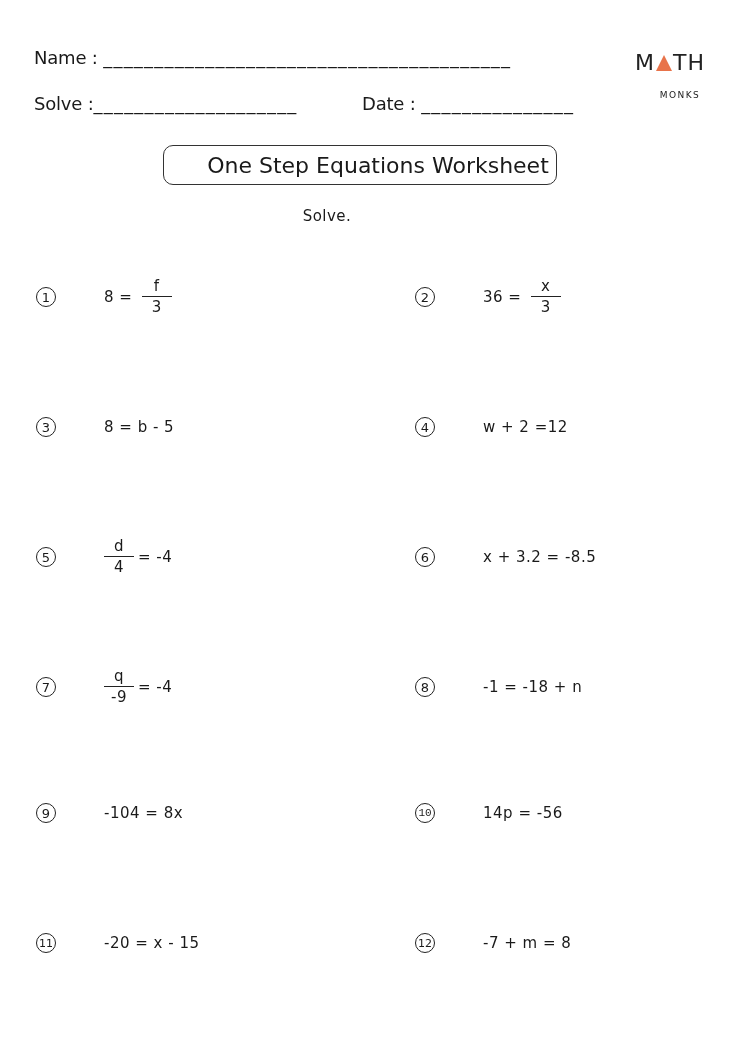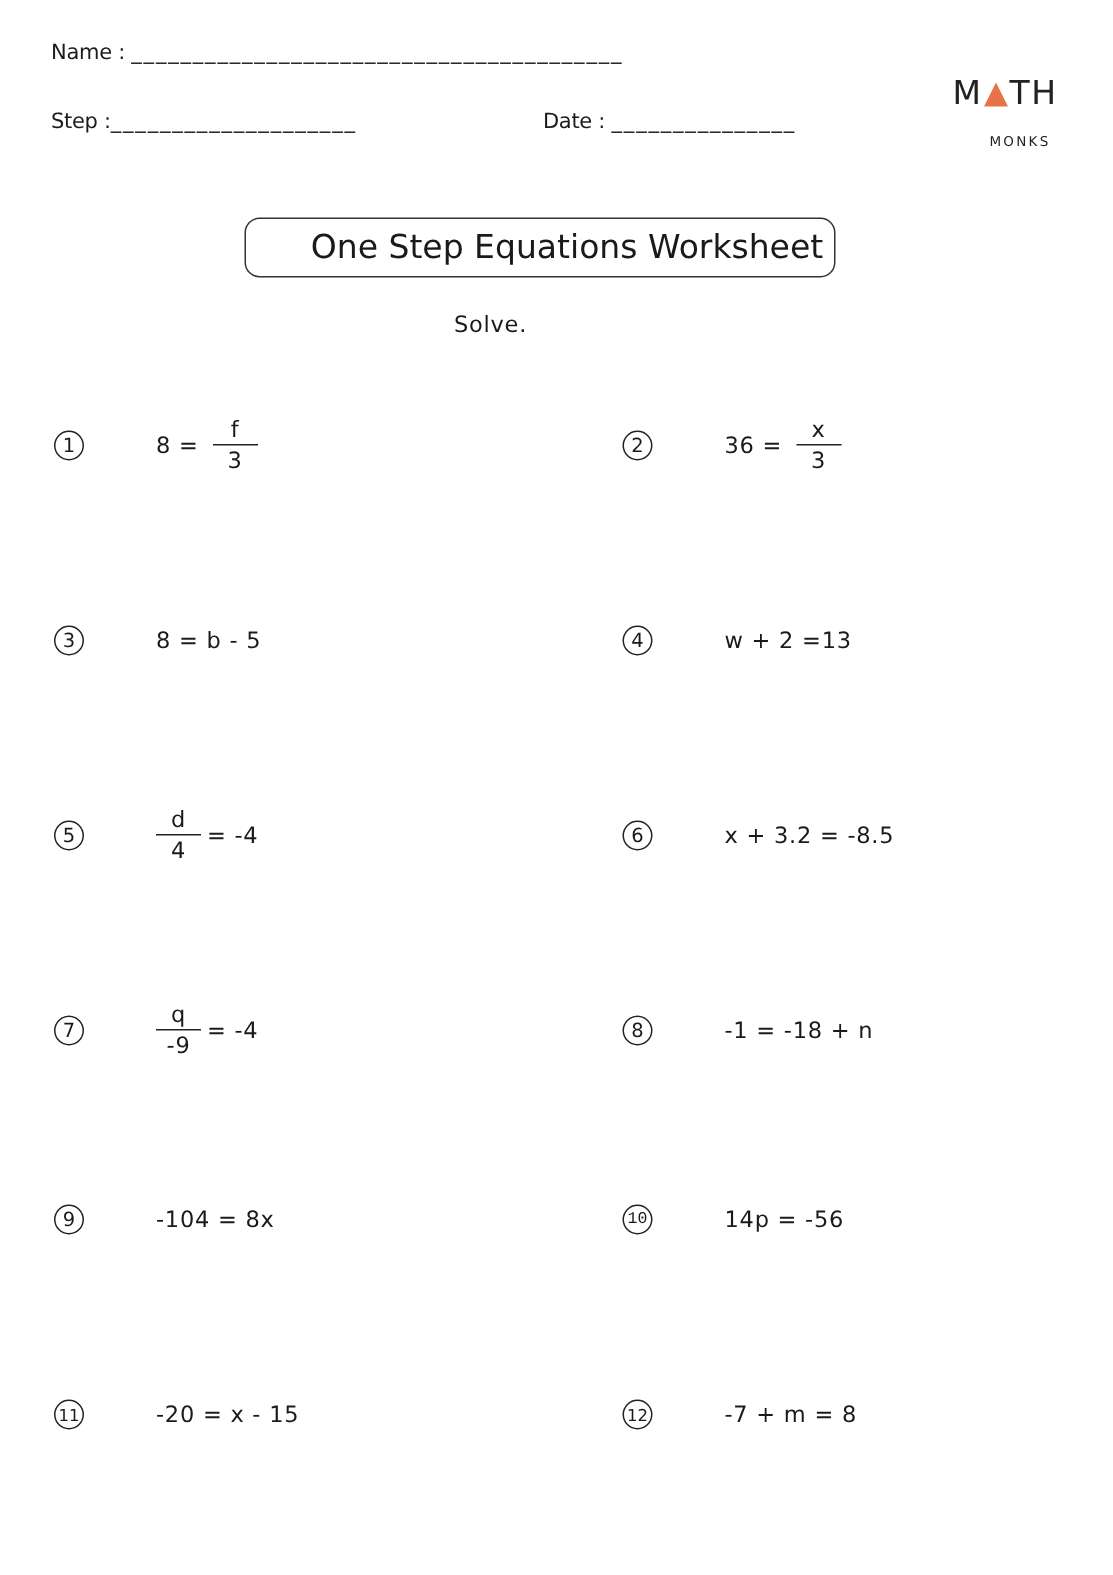--- a/index.html
+++ b/index.html
@@ -1,18 +1,18 @@
 <!DOCTYPE html>
 <html><head>
 <meta charset="utf-8">
 <style>
   html, body { margin: 0; padding: 0; background: #ffffff; }
   body { width: 742px; height: 1050px; position: relative; overflow: hidden;
          font-family: "DejaVu Sans", sans-serif; color: #1a1a1a; }
-  .hdr-line { position: absolute; font-size: 14px; letter-spacing: -0.2px; white-space: nowrap; }
+  .hdr-line { position: absolute; font-size: 18px; letter-spacing: -0.2px; white-space: nowrap; margin-top: 20px; }
   .blank { letter-spacing: 1.2px; }
   #name-row { left: 34px; top: 27px; }
   #score-row { left: 34px; top: 73px; }
   #date-row { left: 362px; top: 73px; }
   .logo { position: absolute; left: 628px; top: 52px; width: 84px; text-align: center; }
   .logo-top { font-size: 22px; letter-spacing: 1px; color: #222; line-height: 22px; display: flex; justify-content: center; align-items: flex-end; }
   .logo-tri { display: inline-block; width: 0; height: 0; border-left: 8px solid transparent; border-right: 8px solid transparent; border-bottom: 16px solid #e8734a; margin: 0 1px 3px 1px; }
   .logo-sub { font-size: 9px; letter-spacing: 1.5px; color: #222; margin-top: 16px; padding-left: 20px; }
   .title-box { position: absolute; left: 163px; top: 145px; width: 394px; height: 40px; border: 1.5px solid #333; border-radius: 10px;
                display: flex; align-items: center; justify-content: center; font-size: 22px; color: #1a1a1a; box-sizing: border-box; padding-left: 36px; }
@@ -25,21 +25,21 @@
   .frac .d { line-height: 20px; text-align: center; }
 </style>
 </head>
 <body>
 
 <div class="hdr-line" id="name-row">
   <span>Name :</span>
   <span class="blank">________________________________________</span>
 </div>
 <div class="hdr-line" id="score-row">
-  <span>Step :</span><span class="blank">____________________</span>
+  <span>Solve :</span><span class="blank">____________________</span>
 </div>
 <div class="hdr-line" id="date-row">
   <span>Date :</span>
   <span class="blank">_______________</span>
 </div>
 
 <div class="logo">
   <div class="logo-top">
     <span>M</span>
       <span class="logo-tri"></span>
@@ -65,21 +65,21 @@
     <span class="frac"><span class="n">x</span><span class="d">3</span></span>
   </div>
 </div>
 
 <div class="prob" style="left:36px; top:417px;">
   <div class="num">3</div>
   <div class="eq">8 = b - 5</div>
 </div>
 <div class="prob" style="left:415px; top:417px;">
   <div class="num">4</div>
-  <div class="eq">w + 2 =13</div>
+  <div class="eq">w + 2 =12</div>
 </div>
 
 <div class="prob" style="left:36px; top:547px;">
   <div class="num">5</div>
   <div class="eq" style="left:64px;">
     <span class="frac"><span class="n">d</span><span class="d">4</span></span>
     <span>= -4</span>
   </div>
 </div>
 <div class="prob" style="left:415px; top:547px;">

